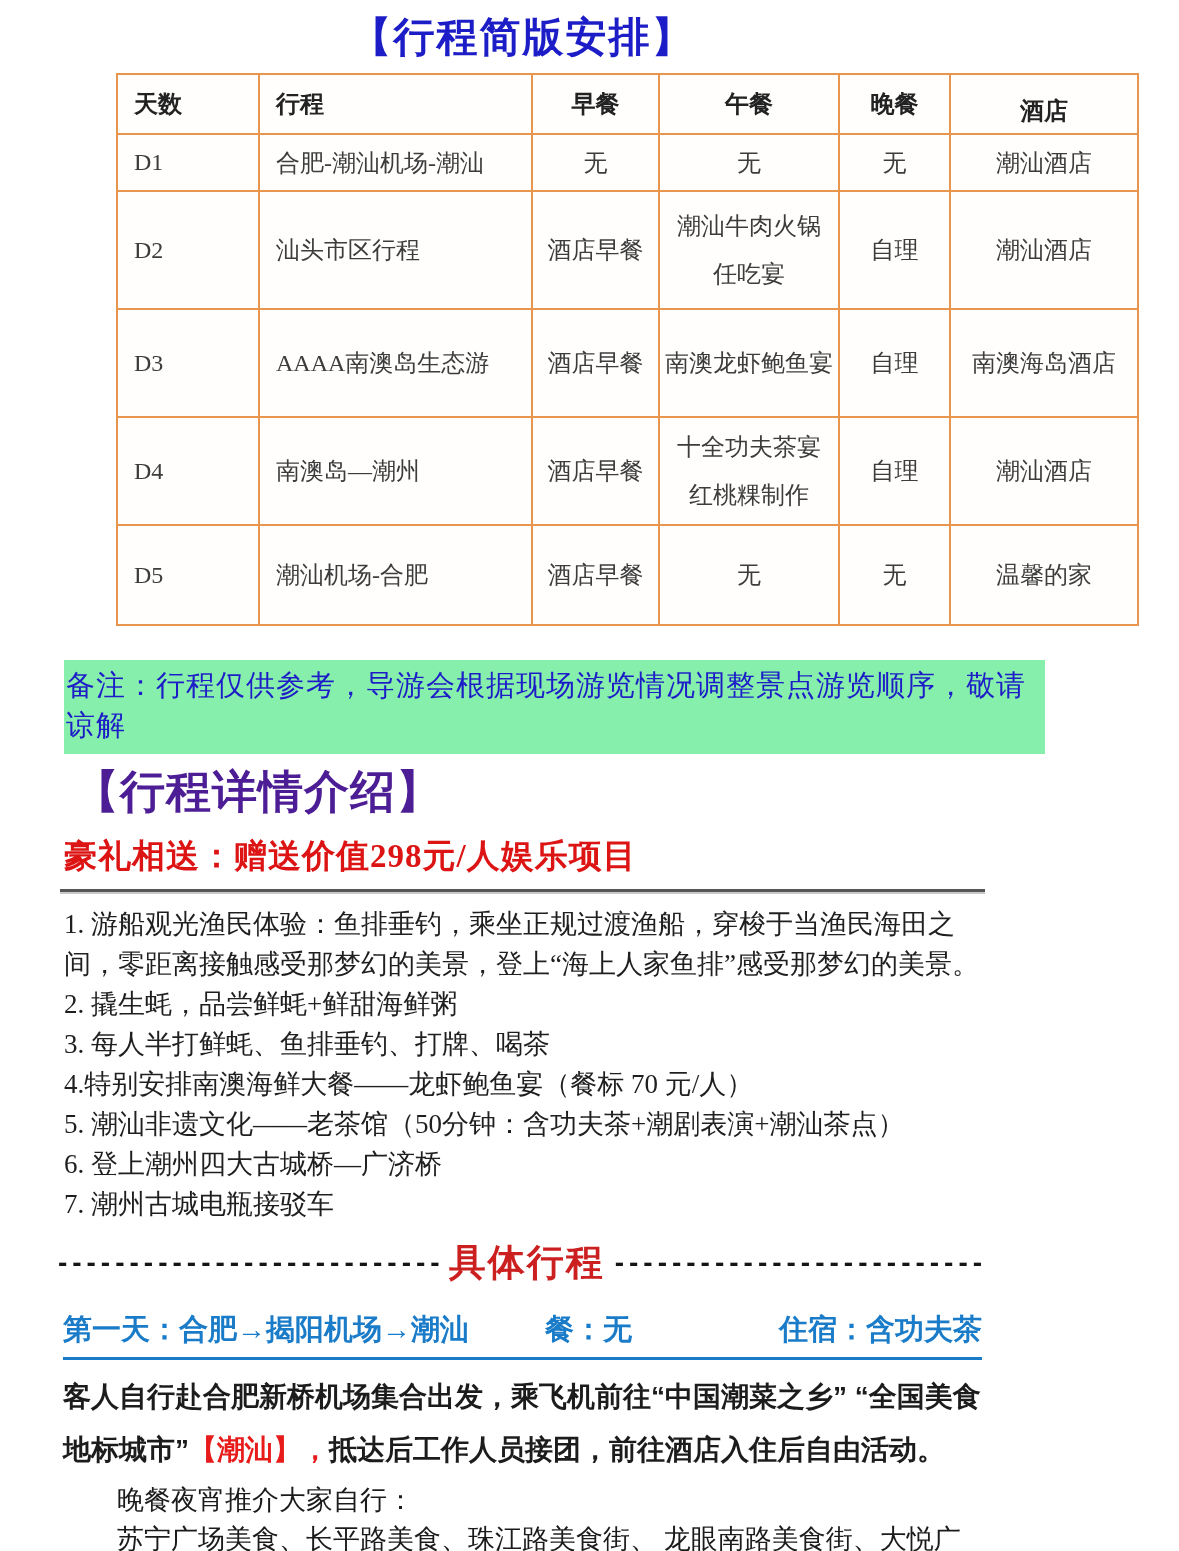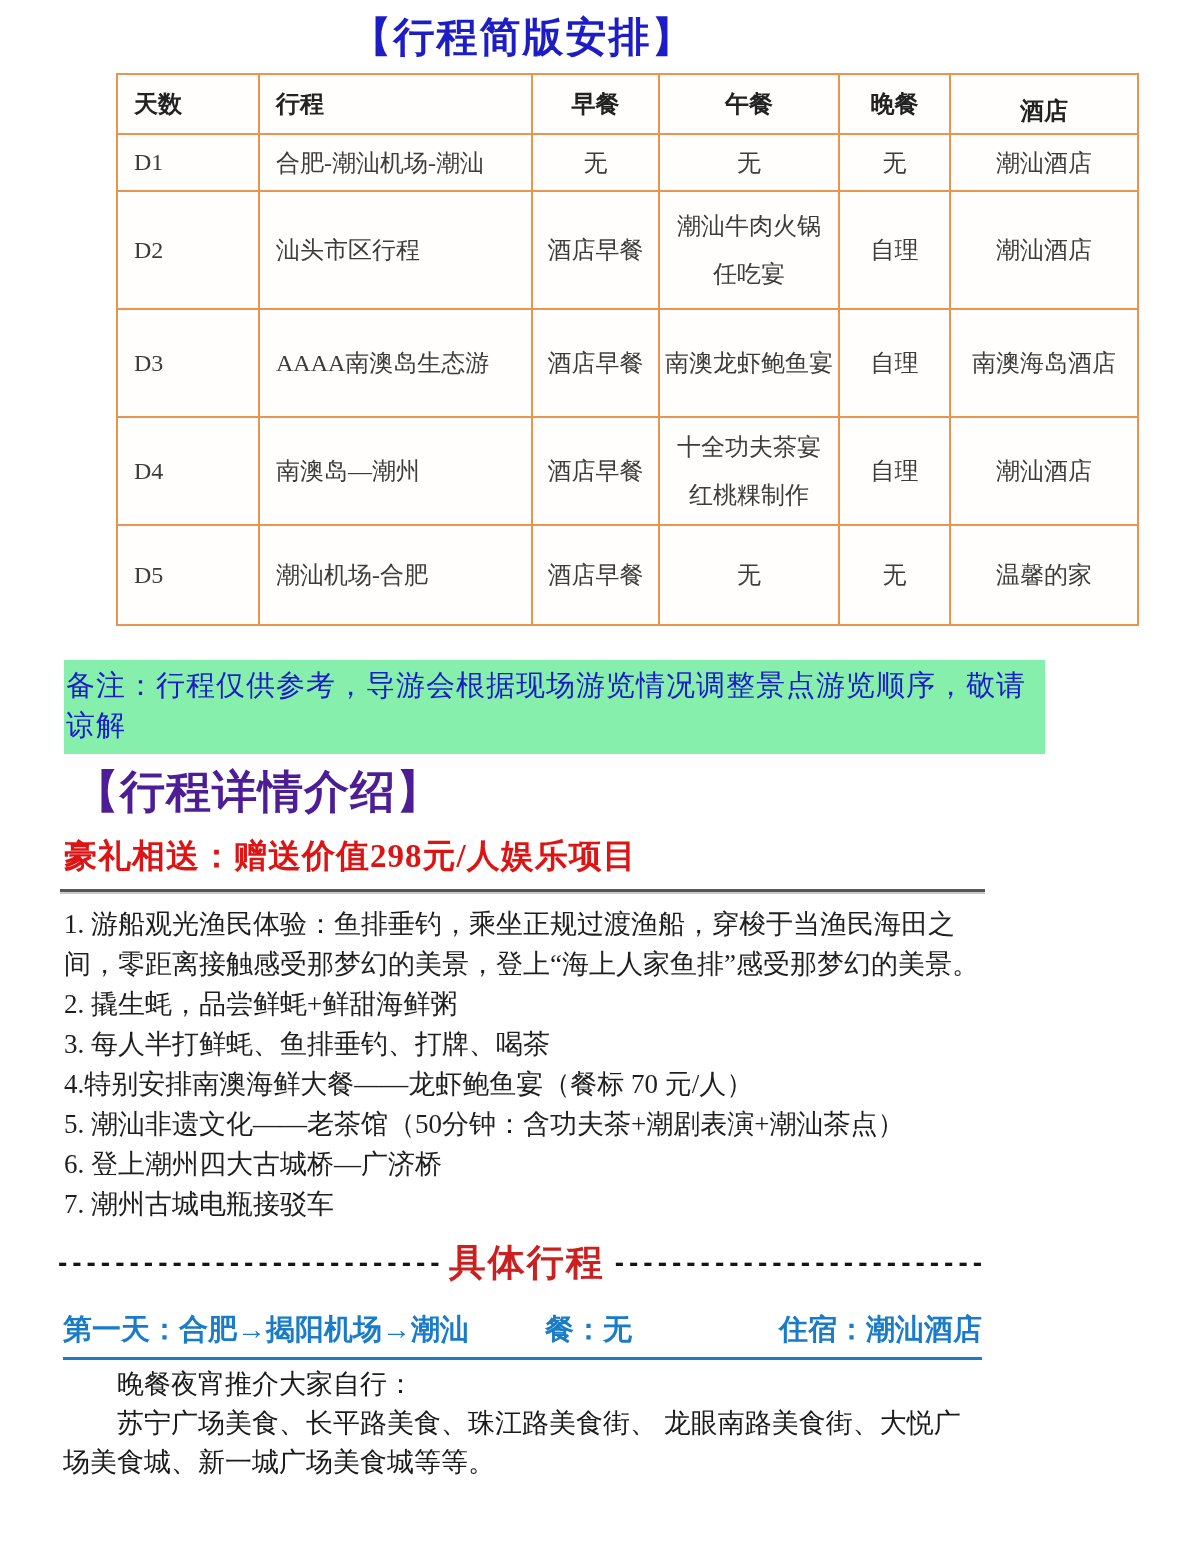--- a/index.html
+++ b/index.html
@@ -251,21 +251,24 @@
 
   <div class="divider">
     <span class="dash">---------------------------</span>
     <span class="divider-label">具体行程</span>
     <span class="dash">--------------------------</span>
   </div>
 
   <div class="day-heading">
     <span class="seg-route">第一天：合肥→揭阳机场→潮汕</span>
     <span class="seg-meals">餐：无</span>
-    <span class="seg-stay">住宿：潮汕酒店</span>
-  </div>
-
+    <span class="seg-stay">住宿：含功夫茶</span>
+  </div>
+
+  <div class="day-para">
+    <span>客人自行赴合肥新桥机场集合出发，乘飞机前往“中国潮菜之乡” “全国美食地标城市”</span><span class="red">【潮汕】，</span><span>抵达后工作人员接团，前往酒店入住后自由活动。</span>
+  </div>
 
   <div class="supper-intro">晚餐夜宵推介大家自行：</div>
 
   <div class="supper-streets">苏宁广场美食、长平路美食、珠江路美食街、 龙眼南路美食街、大悦广场美食城、新一城广场美食城等等。</div>
 
 </div>
 
 </body></html>

